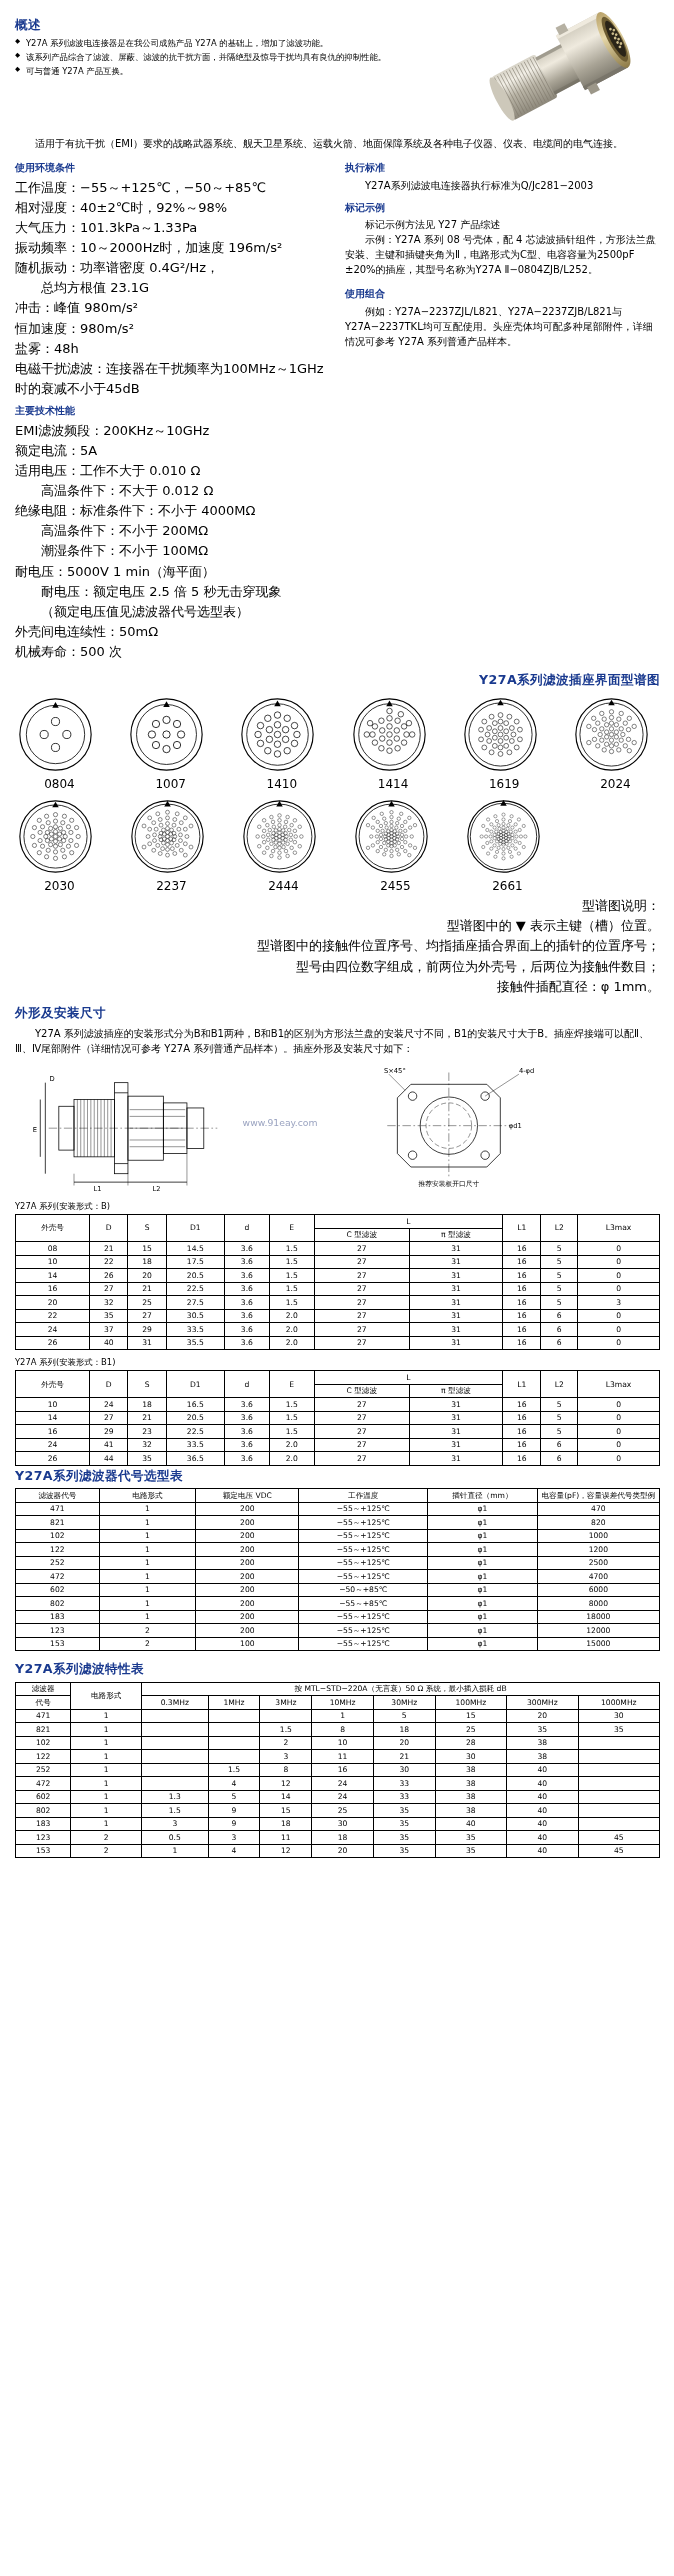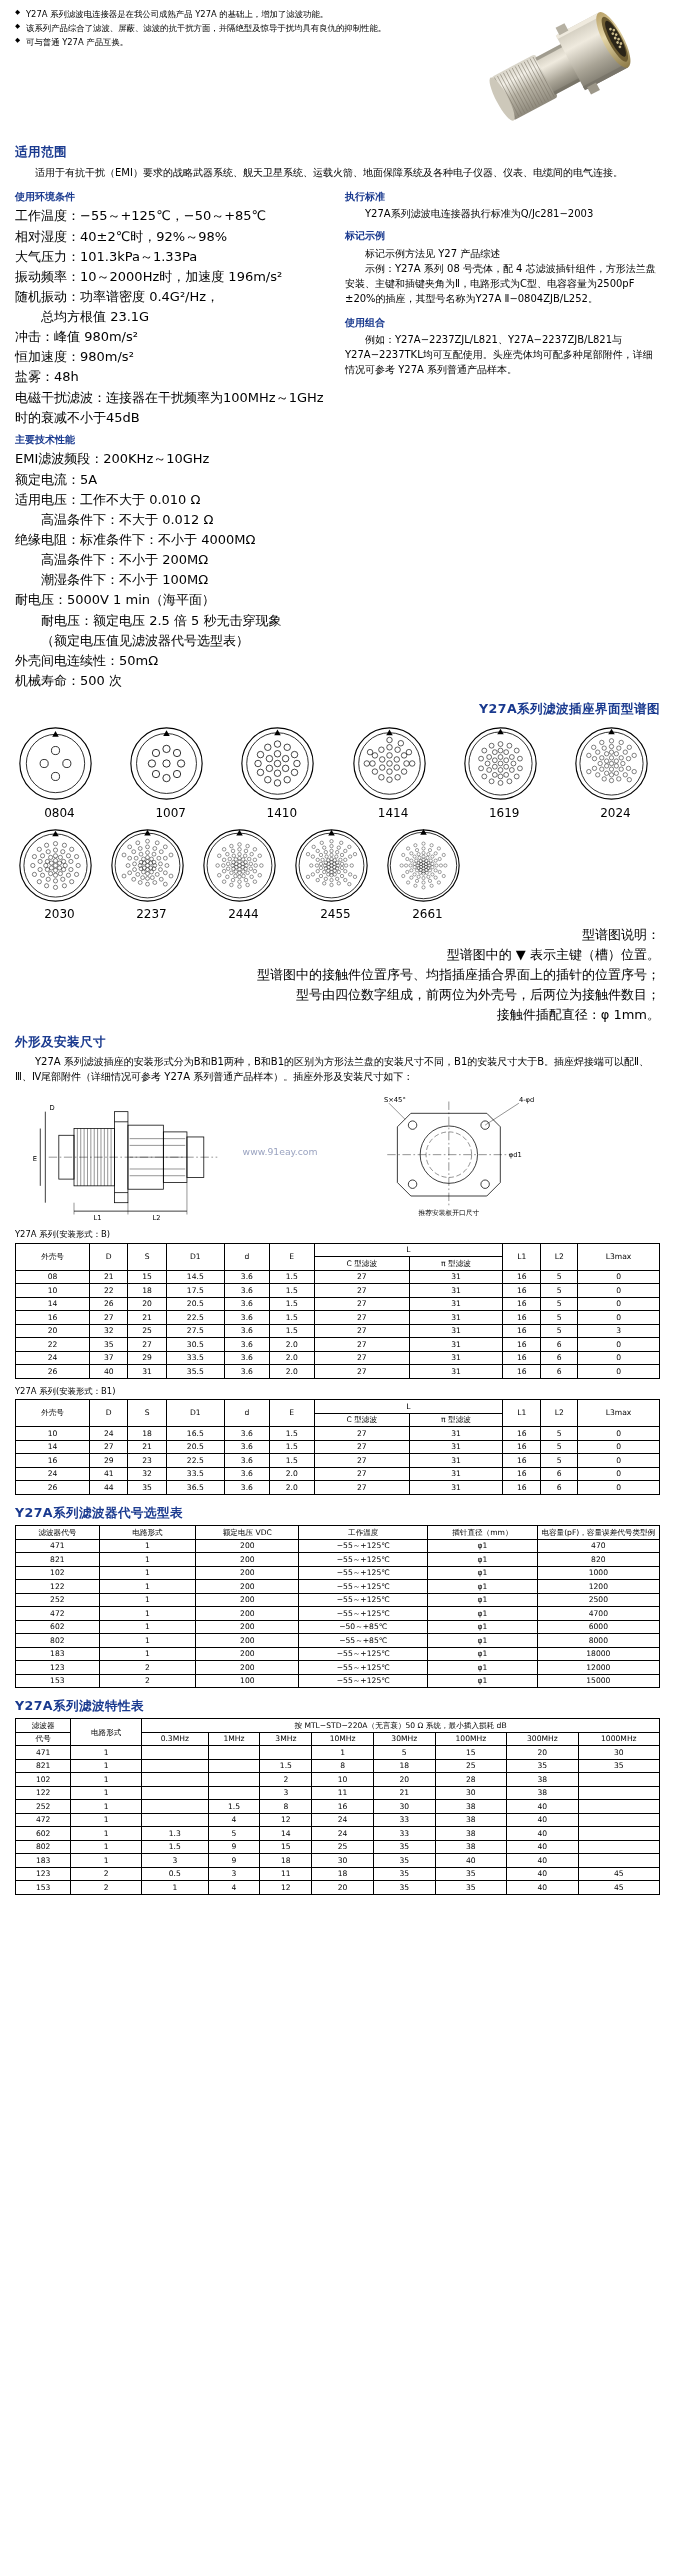--- a/index.html
+++ b/index.html
@@ -86,20 +86,21 @@
   .tbl-title { font-size: 8.4px; margin-top: 6.7px; }
   svg { display: block; }
 </style>
 </head>
 <body>
 
 <div class="page">
 
   <div class="tophead">
     <div class="txt">
+      <h2 class="sec">概述</h2>
       <ul class="bullets">
         <li>Y27A 系列滤波电连接器是在我公司成熟产品 Y27A 的基础上，增加了滤波功能。</li>
         <li>该系列产品综合了滤波、屏蔽、滤波的抗干扰方面，并隔绝型及惊导于扰均具有良仇的抑制性能。</li>
         <li>可与普通 Y27A 产品互换。</li>
       </ul>
     </div>
     <div class="photo-wrap">
       <svg class="photo" viewBox="0 0 215 150">
         <defs>
           <linearGradient id="met" x1="0" y1="0" x2="0" y2="1">
@@ -164,21 +165,20 @@
               <circle cx="178" cy="73" r="1.6"></circle>
           </g>
 
           <rect x="118" y="20" width="12" height="10" fill="#b6b1a3"></rect>
           <rect x="118" y="100" width="12" height="10" fill="#9c9789"></rect>
         </g>
       </svg>
     </div>
   </div>
 
-  <h2 class="sec">适用范围</h2>
   <div class="indent">适用于有抗干扰（EMI）要求的战略武器系统、舰天卫星系统、运载火箭、地面保障系统及各种电子仪器、仪表、电缆间的电气连接。</div>
 
   <div class="cols" style="margin-top:5px;">
     <div class="col">
       <h3 class="sub">使用环境条件</h3>
       <div class="lineitem">工作温度：−55～+125℃，−50～+85℃</div>
       <div class="lineitem">相对湿度：40±2℃时，92%～98%</div>
       <div class="lineitem">大气压力：101.3kPa～1.33Pa</div>
       <div class="lineitem">振动频率：10～2000Hz时，加速度 196m/s²</div>
       <div class="lineitem">随机振动：功率谱密度 0.4G²/Hz，</div>
@@ -407,21 +407,21 @@
           <circle cx="38" cy="24" r="2.7"></circle>
             <circle cx="28" cy="30" r="2.7"></circle>
           <circle cx="22" cy="40" r="2.7"></circle>
             <circle cx="22" cy="60" r="2.7"></circle>
         </g>
       </svg>
       <div class="lbl">2024</div>
     </div>
   </div>
 
-  <div class="face-row" style="justify-content:flex-start; gap:3px;">
+  <div class="face-row" style="justify-content:flex-start; gap:23px;">
     <div class="face">
       <svg viewBox="0 0 100 100" width="81" height="81">
         <circle cx="50" cy="50" r="44" fill="none" stroke="#000" stroke-width="1.4"></circle>
         <circle cx="50" cy="50" r="39" fill="none" stroke="#000" stroke-width="1"></circle>
         <polygon points="50,7 46,14 54,14" fill="#000"></polygon>
         <g fill="none" stroke="#000" stroke-width="0.6">
           <circle cx="50" cy="50" r="2.6"></circle>
           <circle cx="50" cy="44" r="2.6"></circle>
             <circle cx="55" cy="47" r="2.6"></circle>
           <circle cx="55" cy="53" r="2.6"></circle>
@@ -1094,21 +1094,21 @@
           <td>2.0</td>
           <td>27</td>
           <td>31</td>
           <td>16</td>
           <td>6</td>
           <td>0</td>
         </tr>
     </tbody>
   </table>
 
-  <h2 class="sec" style="margin-top:10px;">Y27A系列滤波器代号选型表</h2>
+  <h2 class="sec" style="margin-top:2px;">Y27A系列滤波器代号选型表</h2>
   <table class="t">
     <thead>
       <tr>
         <th style="width:13%">滤波器代号</th>
         <th style="width:15%">电路形式</th>
         <th style="width:16%">额定电压 VDC</th>
         <th style="width:20%">工作温度</th>
         <th style="width:17%">插针直径（mm）</th>
         <th style="width:19%">电容量(pF)，容量误差代号类型例</th>
       </tr>

